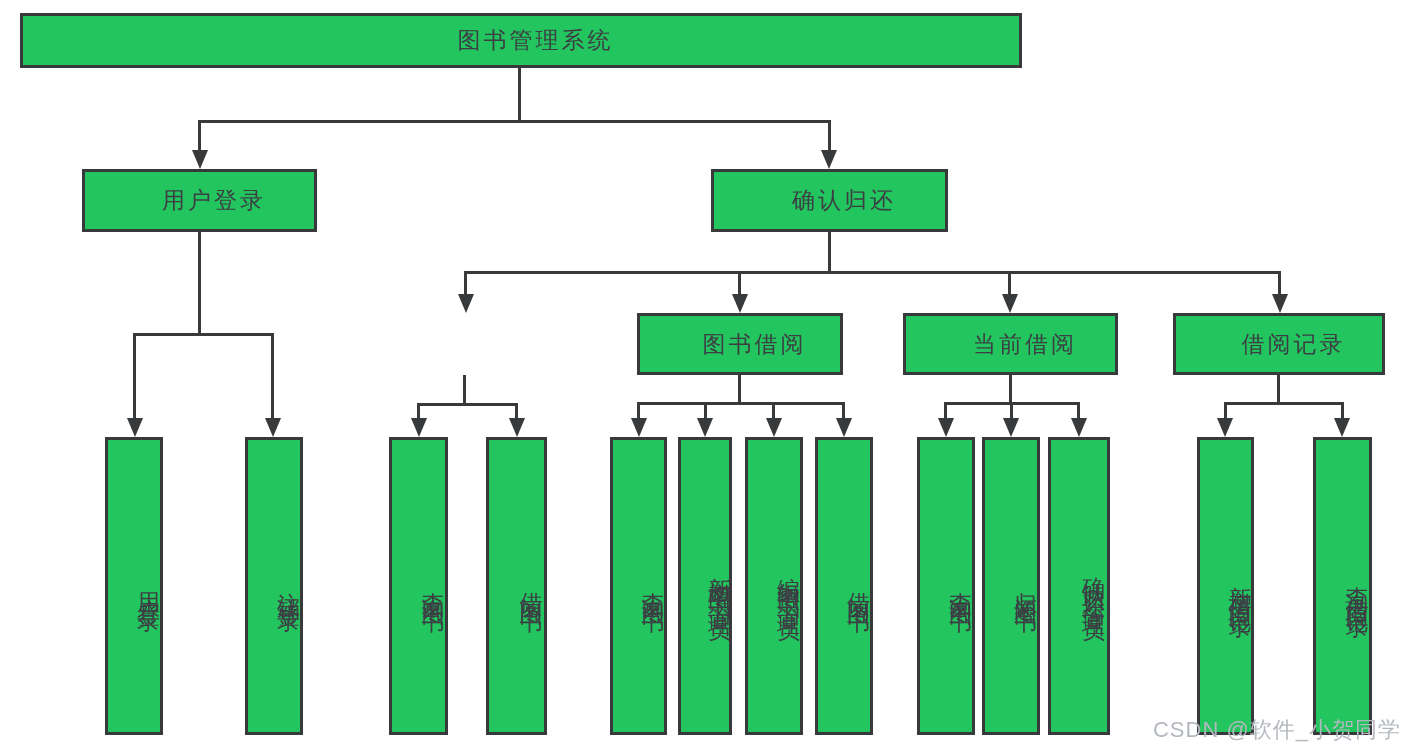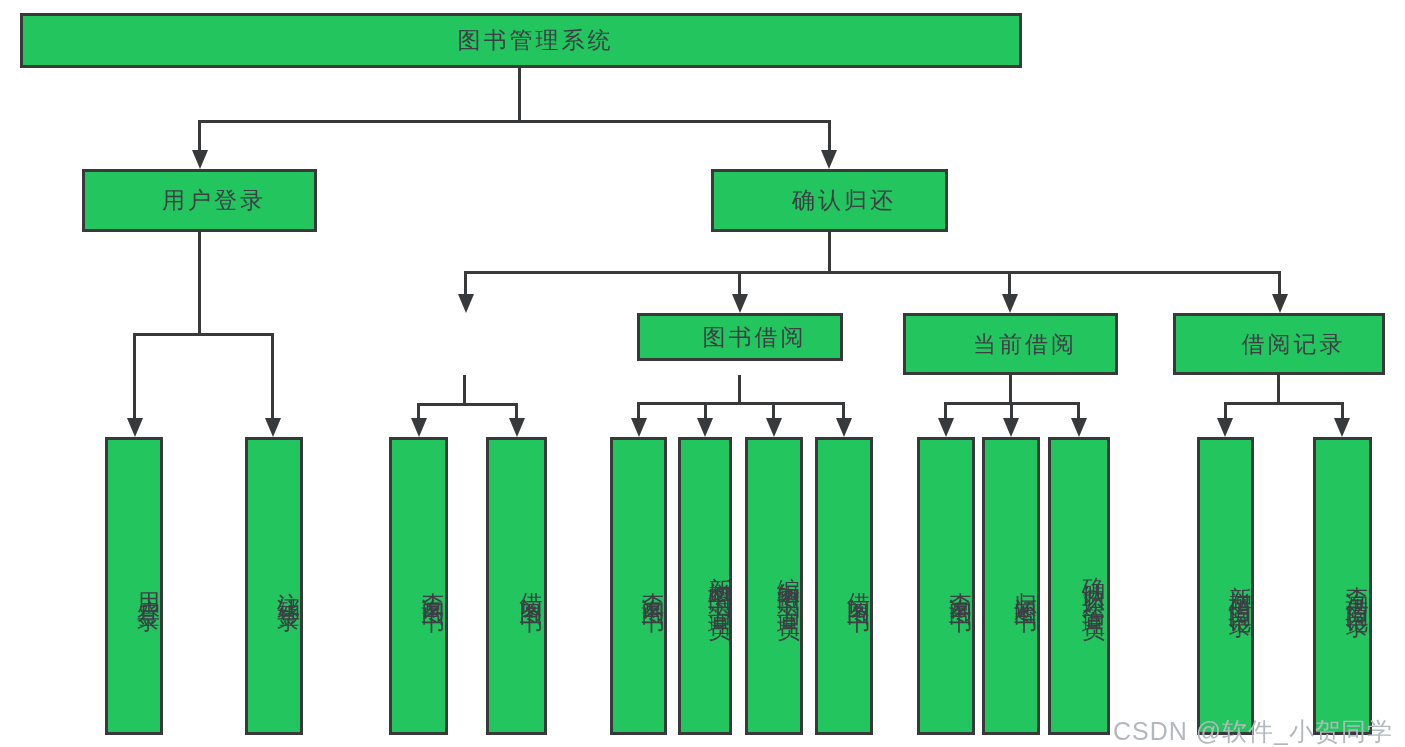--- a/index.html
+++ b/index.html
@@ -31,22 +31,22 @@
     white-space:nowrap;
   }
   .line{position:absolute;background:var(--line);}
   .arrow{
     position:absolute;width:0;height:0;
     border-left:8px solid transparent;
     border-right:8px solid transparent;
     border-top:19px solid var(--line);
   }
   .watermark{
-    position:absolute;right:12px;top:715px;
-    font-size:25px;color:var(--watermark);
+    position:absolute;right:4px;top:715px;
+    font-size:22px;color:var(--watermark);
     letter-spacing:1px;z-index:5;white-space:nowrap;
   }
 </style>
 </head>
 <body>
 
 <div class="canvas">
 
   <div class="box h" style="left:20px;top:13px;width:1002px;height:55px">
     <span>图书管理系统</span>
@@ -77,21 +77,21 @@
   <div class="line" style="left:464px;top:271px;width:817px;height:3px"></div>
   <div class="line" style="left:464px;top:271px;width:3px;height:26px"></div>
   <div class="arrow" style="left:458px;top:294px"></div>
   <div class="line" style="left:738px;top:271px;width:3px;height:26px"></div>
   <div class="arrow" style="left:732px;top:294px"></div>
   <div class="line" style="left:1008px;top:271px;width:3px;height:26px"></div>
   <div class="arrow" style="left:1002px;top:294px"></div>
   <div class="line" style="left:1278px;top:271px;width:3px;height:26px"></div>
   <div class="arrow" style="left:1272px;top:294px"></div>
 
-  <div class="box h" style="left:637px;top:313px;width:206px;height:48px">
+  <div class="box h" style="left:637px;top:313px;width:206px;height:62px">
     <span>图书借阅</span>
   </div>
   <div class="box h" style="left:1173px;top:313px;width:212px;height:62px">
     <span>借阅记录</span>
   </div>
   <div class="box h" style="left:903px;top:313px;width:215px;height:62px">
     <span>当前借阅</span>
   </div>
 
   <div class="line" style="left:463px;top:375px;width:3px;height:31px"></div>

